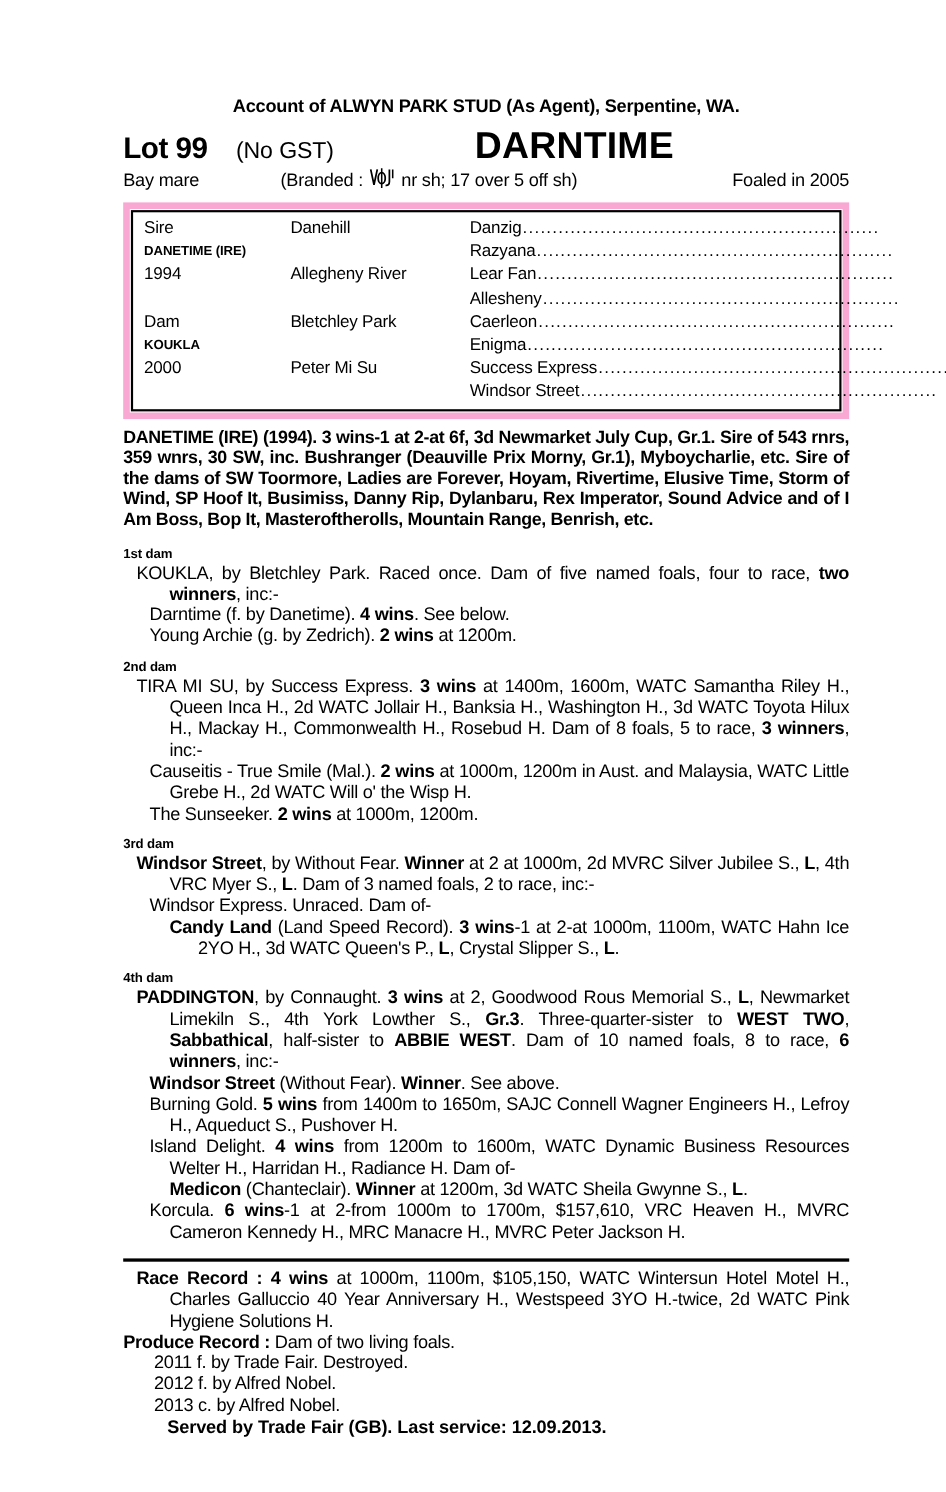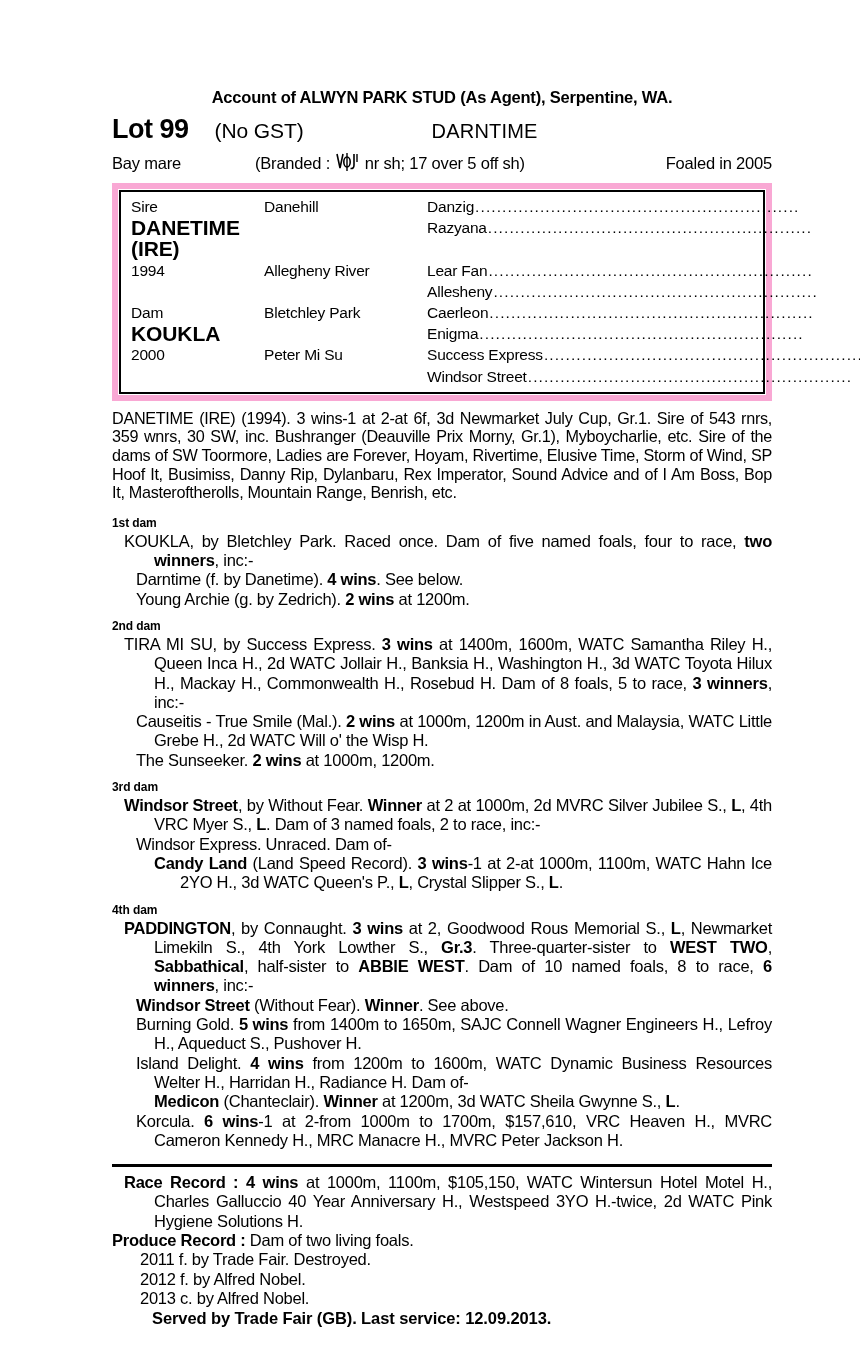--- a/index.html
+++ b/index.html
@@ -49,22 +49,22 @@
     font-size: 27px;
     font-weight: bold;
     letter-spacing: -0.5px;
   }
   .no-gst {
     font-size: 21px;
     margin-left: 6px;
     letter-spacing: -0.1px;
   }
   .horse-name {
-    font-size: 20px;
-    font-weight: normal;
+    font-size: 34px;
+    font-weight: bold;
     letter-spacing: 0.2px;
     margin-left: 108px;
   }
   .desc-row {
     display: flex;
     align-items: baseline;
     font-size: 16.5px;
     letter-spacing: -0.2px;
     margin: 5px 0 10px 0;
     white-space: nowrap;
@@ -95,41 +95,41 @@
     display: grid;
     grid-template-columns: 143px 163px 1fr;
     font-size: 15.5px;
     letter-spacing: -0.2px;
     line-height: 21.2px;
   }
   .ped-grid > div { padding: 0; }
   .c1 { padding-left: 10px !important; }
   .c2 { padding-left: 0 !important; }
   .c3 { padding-right: 10px !important; }
-  .bold-name { font-weight: bold; font-size: 21px; letter-spacing: -0.1px; }
+  .bold-name { font-weight: bold; font-size: 12px; letter-spacing: -0.1px; }
   .leader {
     display: flex;
     align-items: baseline;
     width: 100%;
     white-space: nowrap;
     overflow: hidden;
   }
   .leader .l-name { flex: none; }
   .leader .l-dots {
     flex: 1 1 auto;
     overflow: hidden;
     white-space: nowrap;
     letter-spacing: 1.1px;
     padding: 0 1px;
     min-width: 4px;
   }
 
   
   .sire-summary {
-    font-weight: normal;
+    font-weight: bold;
     font-size: 16.2px;
     line-height: 18.6px;
     letter-spacing: -0.3px;
     text-align: justify;
     margin: 0 0 14px 0;
   }
 
   
   .section { margin: 0 0 10px 0; }
   .section-head {

